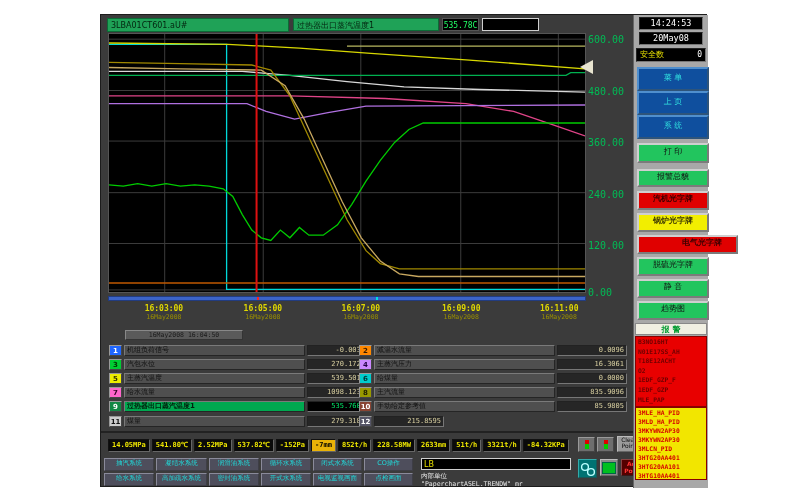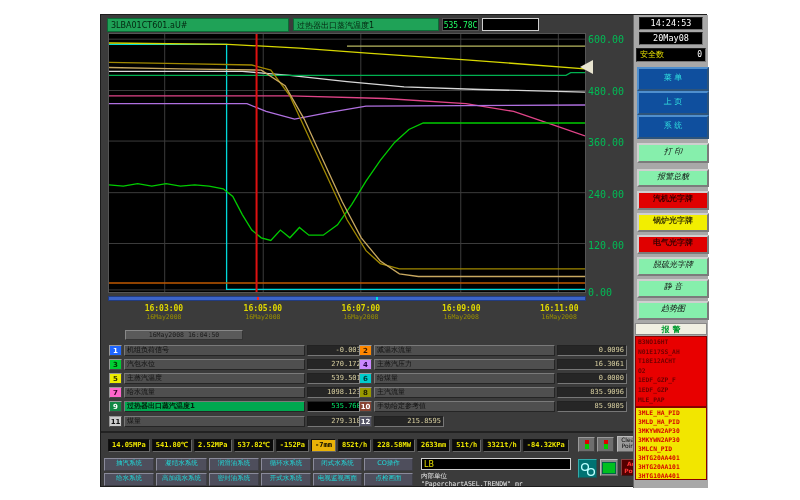--- a/index.html
+++ b/index.html
@@ -56,21 +56,21 @@
   
   #sidebar{left:532px;top:0;width:75px;height:473px;background:#a8a8a8;border-left:1px solid #666;}
   .clockbox{background:#000;border:1px inset #777;color:#fff;font-family:"DejaVu Sans Mono",monospace;
     font-size:8.5px;line-height:11px;text-align:center;}
   .safety{background:#000;border:1px inset #777;display:flex;justify-content:space-between;
     padding:0 3px;font-size:8px;line-height:12px;}
   .safety .l{color:#e8e000;} .safety .v{color:#fff;font-family:"DejaVu Sans Mono",monospace;}
   .sbbtn{position:absolute;left:536px;width:68px;text-align:center;border:2px outset #cfcfcf;
     font-size:8px;overflow:hidden;white-space:nowrap;}
   .sbbtn.blue{background:#0f4f9e;color:#30e0e0;border-color:#4f8fce;}
-  .sbbtn.gray{background:#86efac;color:#111;font-style:italic;}
+  .sbbtn.gray{background:#22c55e;color:#111;}
   .sbbtn.red{background:#e00000;color:#3c0000;font-weight:bold;}
   .sbbtn.yellow{background:#f2ee00;color:#3c3800;font-weight:bold;}
   .alarmhdr{left:534px;top:308px;width:72px;height:12px;background:#f0efe2;border:1px solid #888;
     color:#009a30;font-size:8px;font-weight:bold;line-height:11px;text-align:center;}
   .alarmpanel{left:534px;width:72px;overflow:hidden;border:1px solid #880000;}
   .alarmpanel.red{top:321px;height:71px;background:#e80000;}
   .alarmpanel.yel{top:392px;height:73px;background:#f2e600;}
   .al{font-size:6.3px;line-height:9.6px;padding-left:2px;font-family:"DejaVu Sans Mono",monospace;
     font-weight:bold;white-space:nowrap;}
   .alarmpanel.red .al{color:#6e0000;}
@@ -272,21 +272,21 @@
     <span class="v">0</span>
   </div>
 
   <div class="sbbtn blue" style="top:52px;height:20px;line-height:18px;">菜 单</div>
   <div class="sbbtn blue" style="top:76px;height:20px;line-height:18px;">上 页</div>
   <div class="sbbtn blue" style="top:100px;height:20px;line-height:18px;">系 统</div>
   <div class="sbbtn gray" style="top:128px;height:16px;line-height:13px;">打 印</div>
   <div class="sbbtn gray" style="top:154px;height:14px;line-height:11px;">报警总貌</div>
   <div class="sbbtn red" style="top:176px;height:15px;line-height:12px;">汽机光字牌</div>
   <div class="sbbtn yellow" style="top:198px;height:15px;line-height:12px;">锅炉光字牌</div>
-  <div class="sbbtn red" style="top:220px;height:15px;line-height:12px;">电气光字牌</div>
+  <div class="sbbtn red" style="top:220px;height:15px;line-height:12px;padding-left:29px;">电气光字牌</div>
   <div class="sbbtn gray" style="top:242px;height:15px;line-height:12px;">脱硫光字牌</div>
   <div class="sbbtn gray" style="top:264px;height:15px;line-height:12px;">静 音</div>
   <div class="sbbtn gray" style="top:286px;height:15px;line-height:12px;">趋势图</div>
 
   <div class="abs alarmhdr">报 警</div>
   <div id="alarm-red" class="abs alarmpanel red">
       <div class="al">B3NO16HT</div>
       <div class="al">N01E17SS_AH</div>
       <div class="al">T18E12ACHT</div>
       <div class="al">O2</div>

